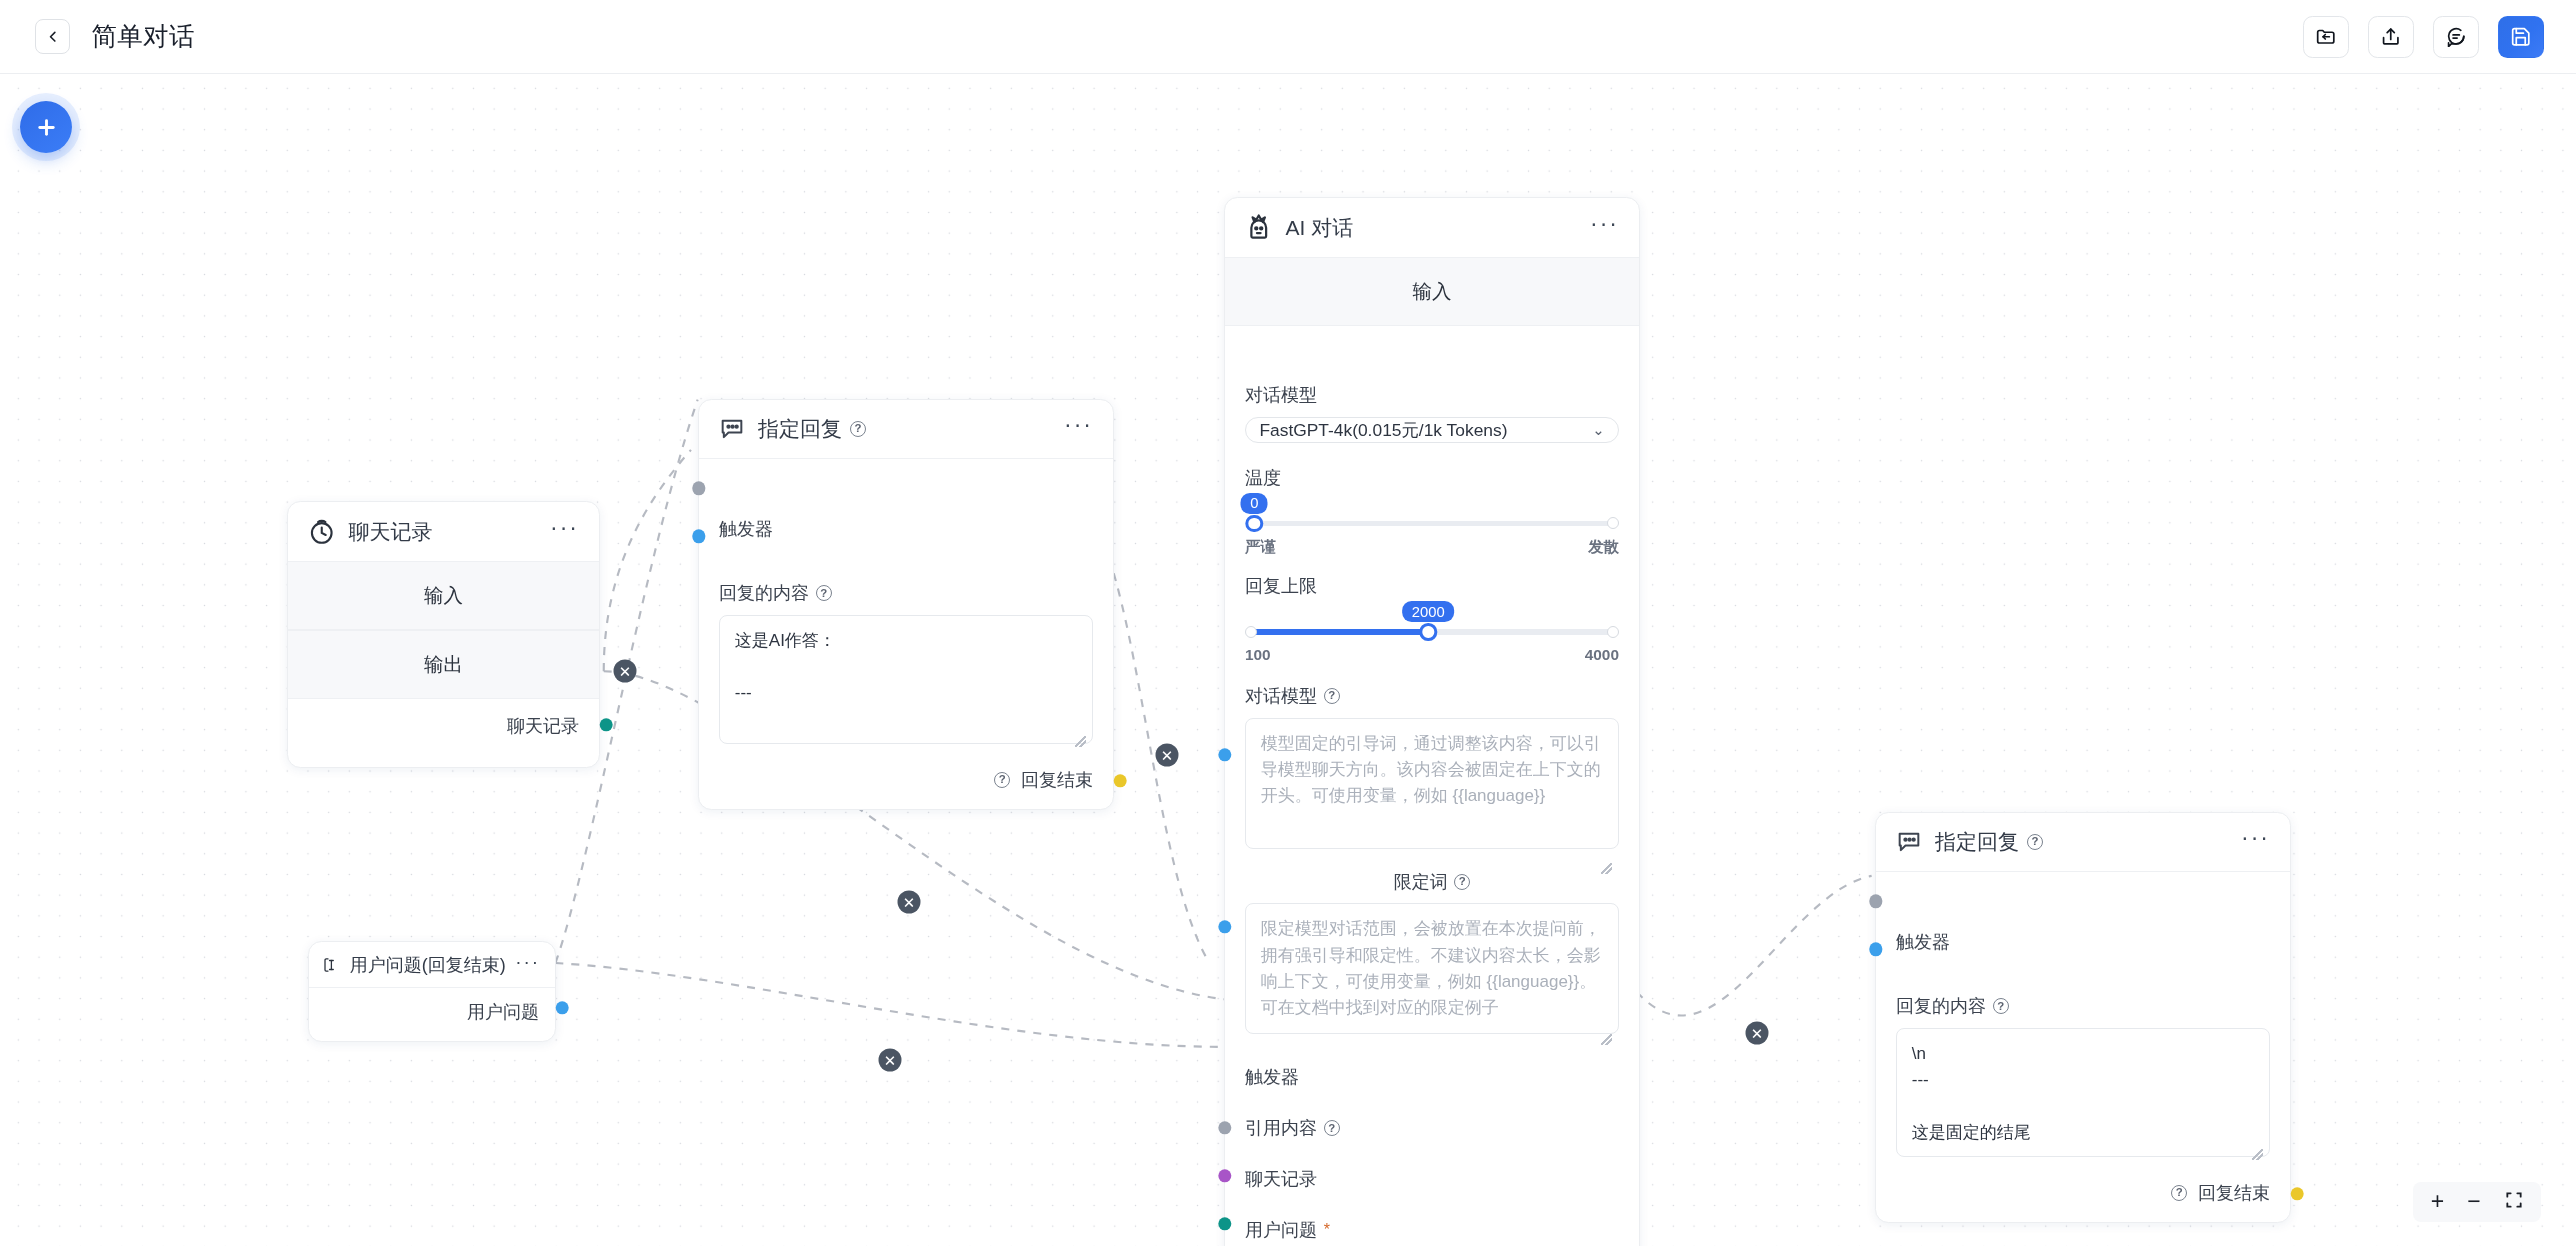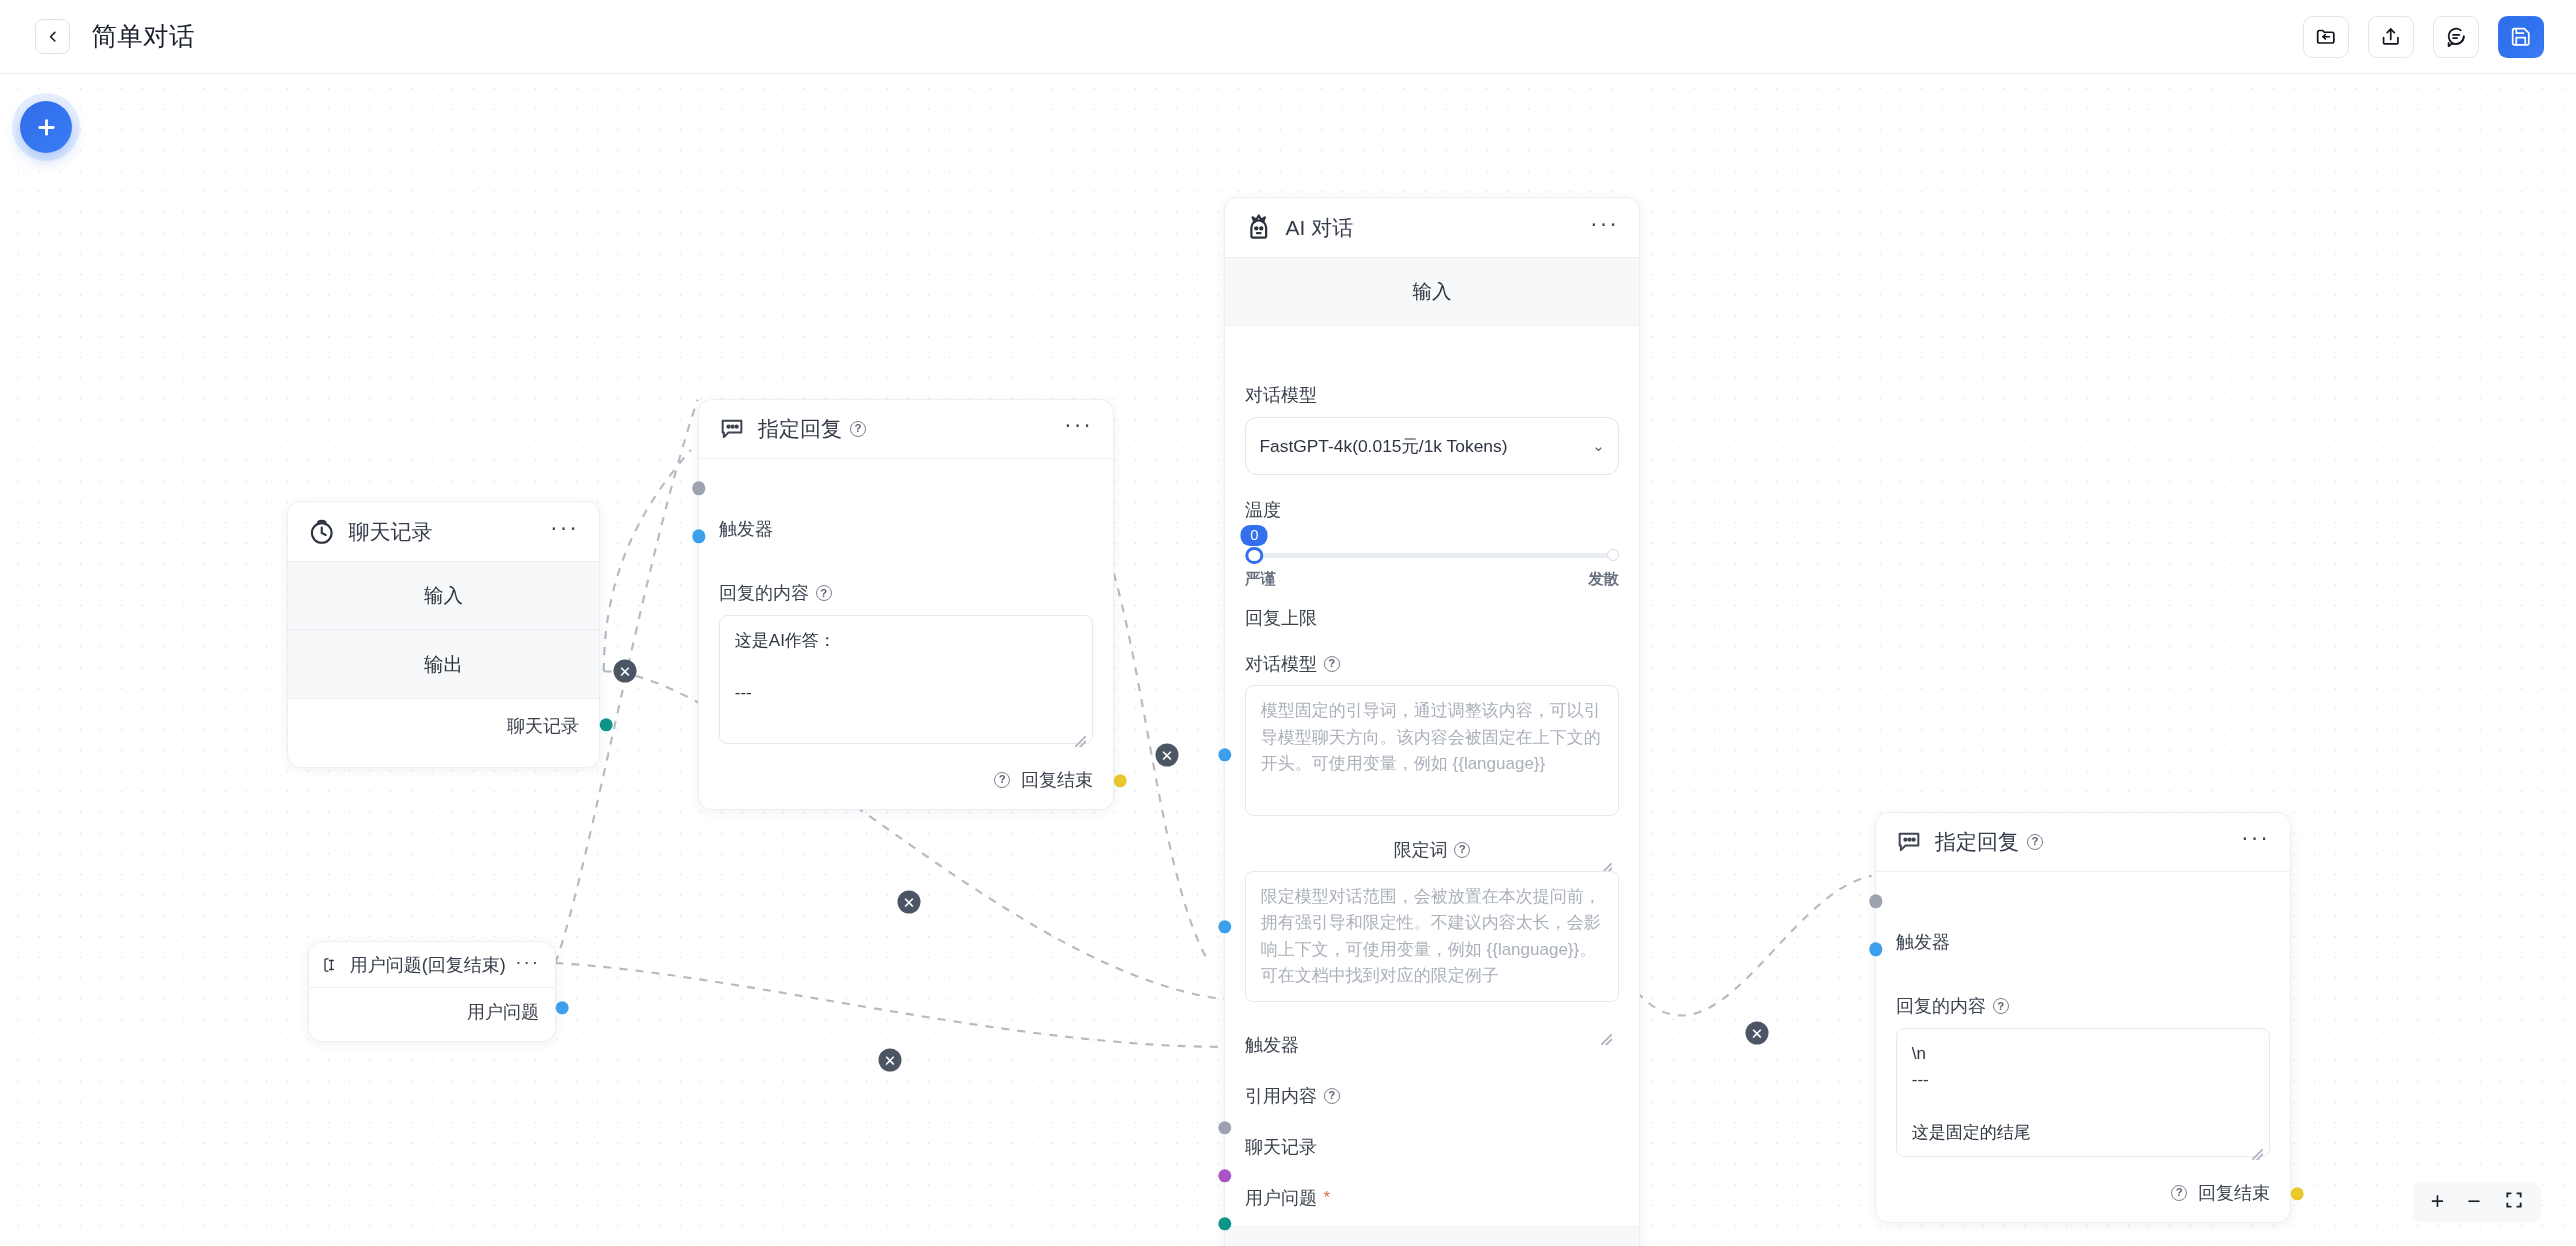--- a/index.html
+++ b/index.html
@@ -109,22 +109,22 @@
 
   .help {
     display: inline-flex; align-items: center; justify-content: center;
     width: 16px; height: 16px; border-radius: 50%;
     border: 1.1px solid #7b838f; color: #5c6370;
     font-size: 11.4px; line-height: 1; font-weight: 600;
     cursor: pointer;
   }
 
   .select {
-    width: 100%; height: 58px;
-    border: 0.7px solid #e3e6ea; border-radius: 12px;
+    width: 100%; height: 26px;
+    border: 0.7px solid #e3e6ea; border-radius: 18px;
     display: flex; align-items: center;
     padding: 0 13.4px;
     font-size: 17.4px; color: #2d3440;
     background: #fff; cursor: pointer;
   }
   .select .chev { margin-left: auto; color: #5a6270; font-size: 14.8px; }
 
   .numinput {
     width: 100%; height: 43px;
     border: 0.7px solid #e3e6ea; border-radius: 8px;
@@ -392,20 +392,32 @@
         <div class="sl-track"></div>
         <div class="sl-end" style="right:0;"></div>
         <div class="sl-knob" style="left:9.4px;"></div>
         <div class="sl-minmax">
           <span>严谨</span>
           <span>发散</span>
         </div>
       </div>
 
       <div class="fld-label" style="margin-top:20px; margin-bottom:0;">回复上限</div>
+      <div class="sl-wrap" style="margin-top:5.4px;">
+        <div class="sl-badge" style="left:49%;">2000</div>
+        <div class="sl-track"></div>
+        <div class="sl-fill" style="width:47%;"></div>
+        <div class="sl-end" style="left:0;"></div>
+        <div class="sl-end" style="right:0;"></div>
+        <div class="sl-knob" style="left:49%;"></div>
+        <div class="sl-minmax">
+          <span>100</span>
+          <span>4000</span>
+        </div>
+      </div>
 
       <div class="fld-label" style="margin-top:21.5px;">
         <span>对话模型</span>
         <span class="help">?</span>
       </div>
       <div class="port" style="background:#3b9feb; left:0; top:429px;"></div>
       <div class="ta ph" style="height:131px; position:relative;">模型固定的引导词，通过调整该内容，可以引导模型聊天方向。该内容会被固定在上下文的开头。可使用变量，例如 {{language}}</div>
       <div class="ta-grip" style="right:27px; top:537px; position:absolute;"></div>
 
       <div class="fld-label" style="margin-top:21.5px;justify-content:center;">

